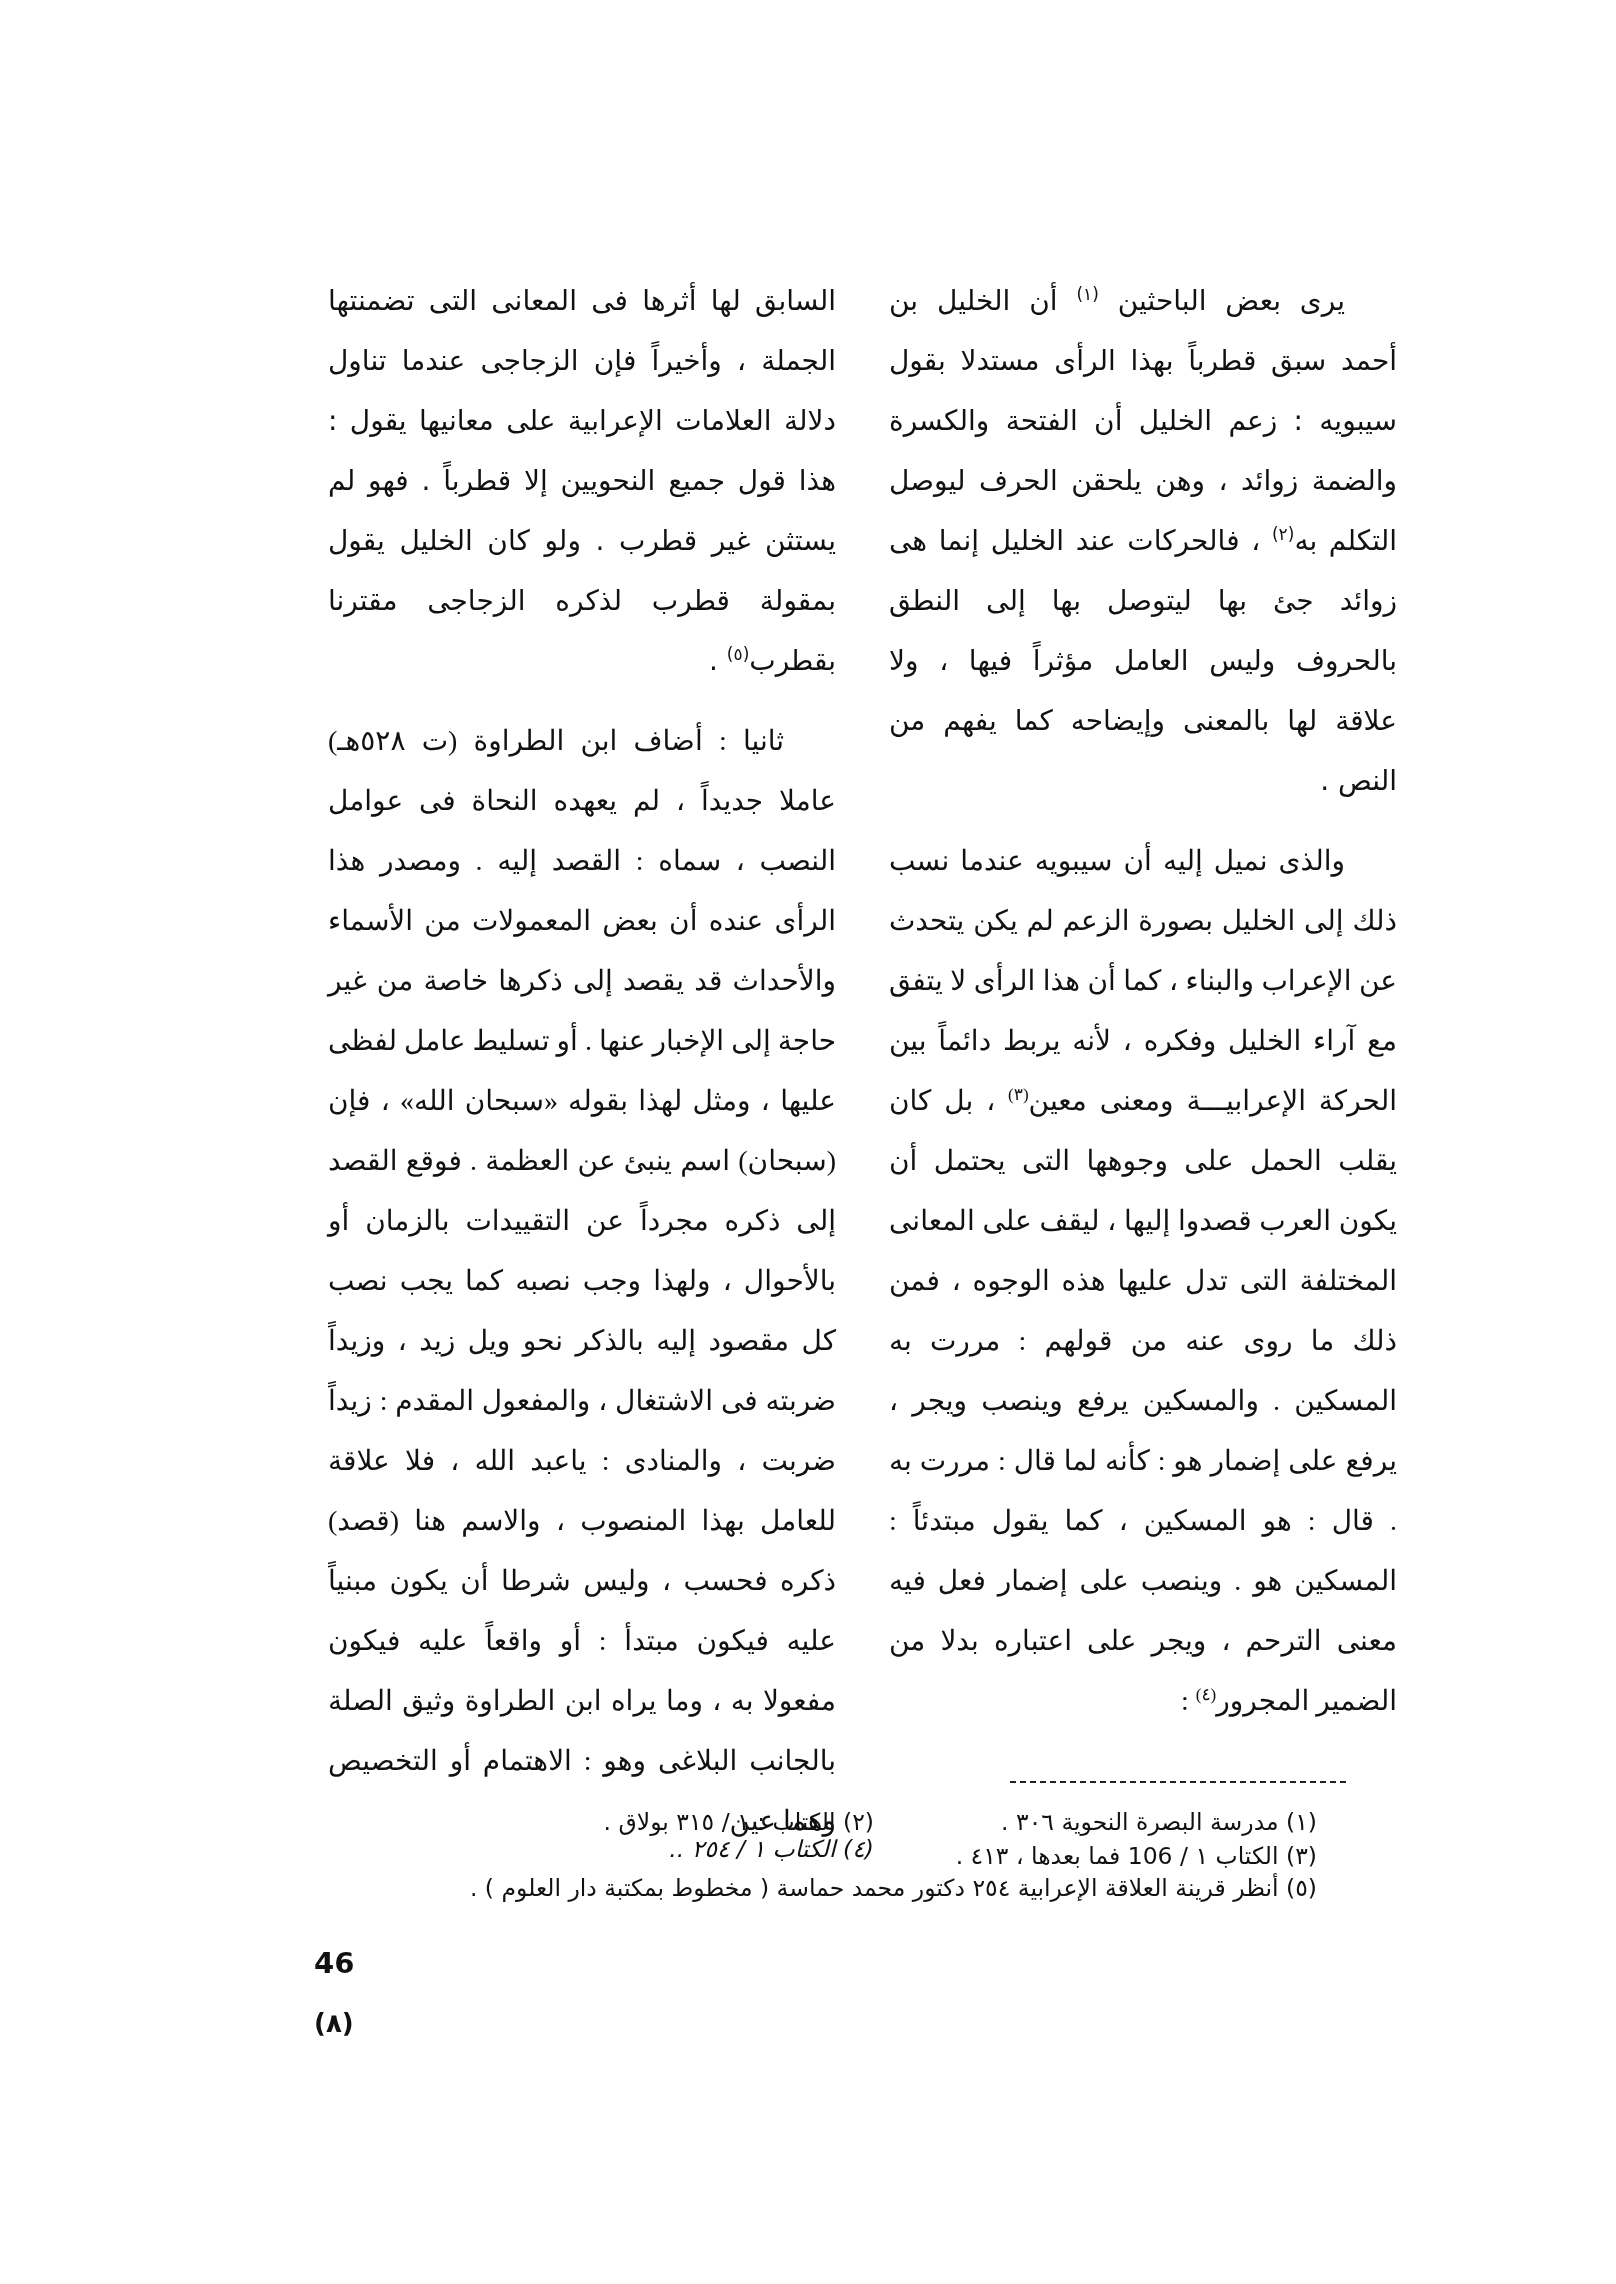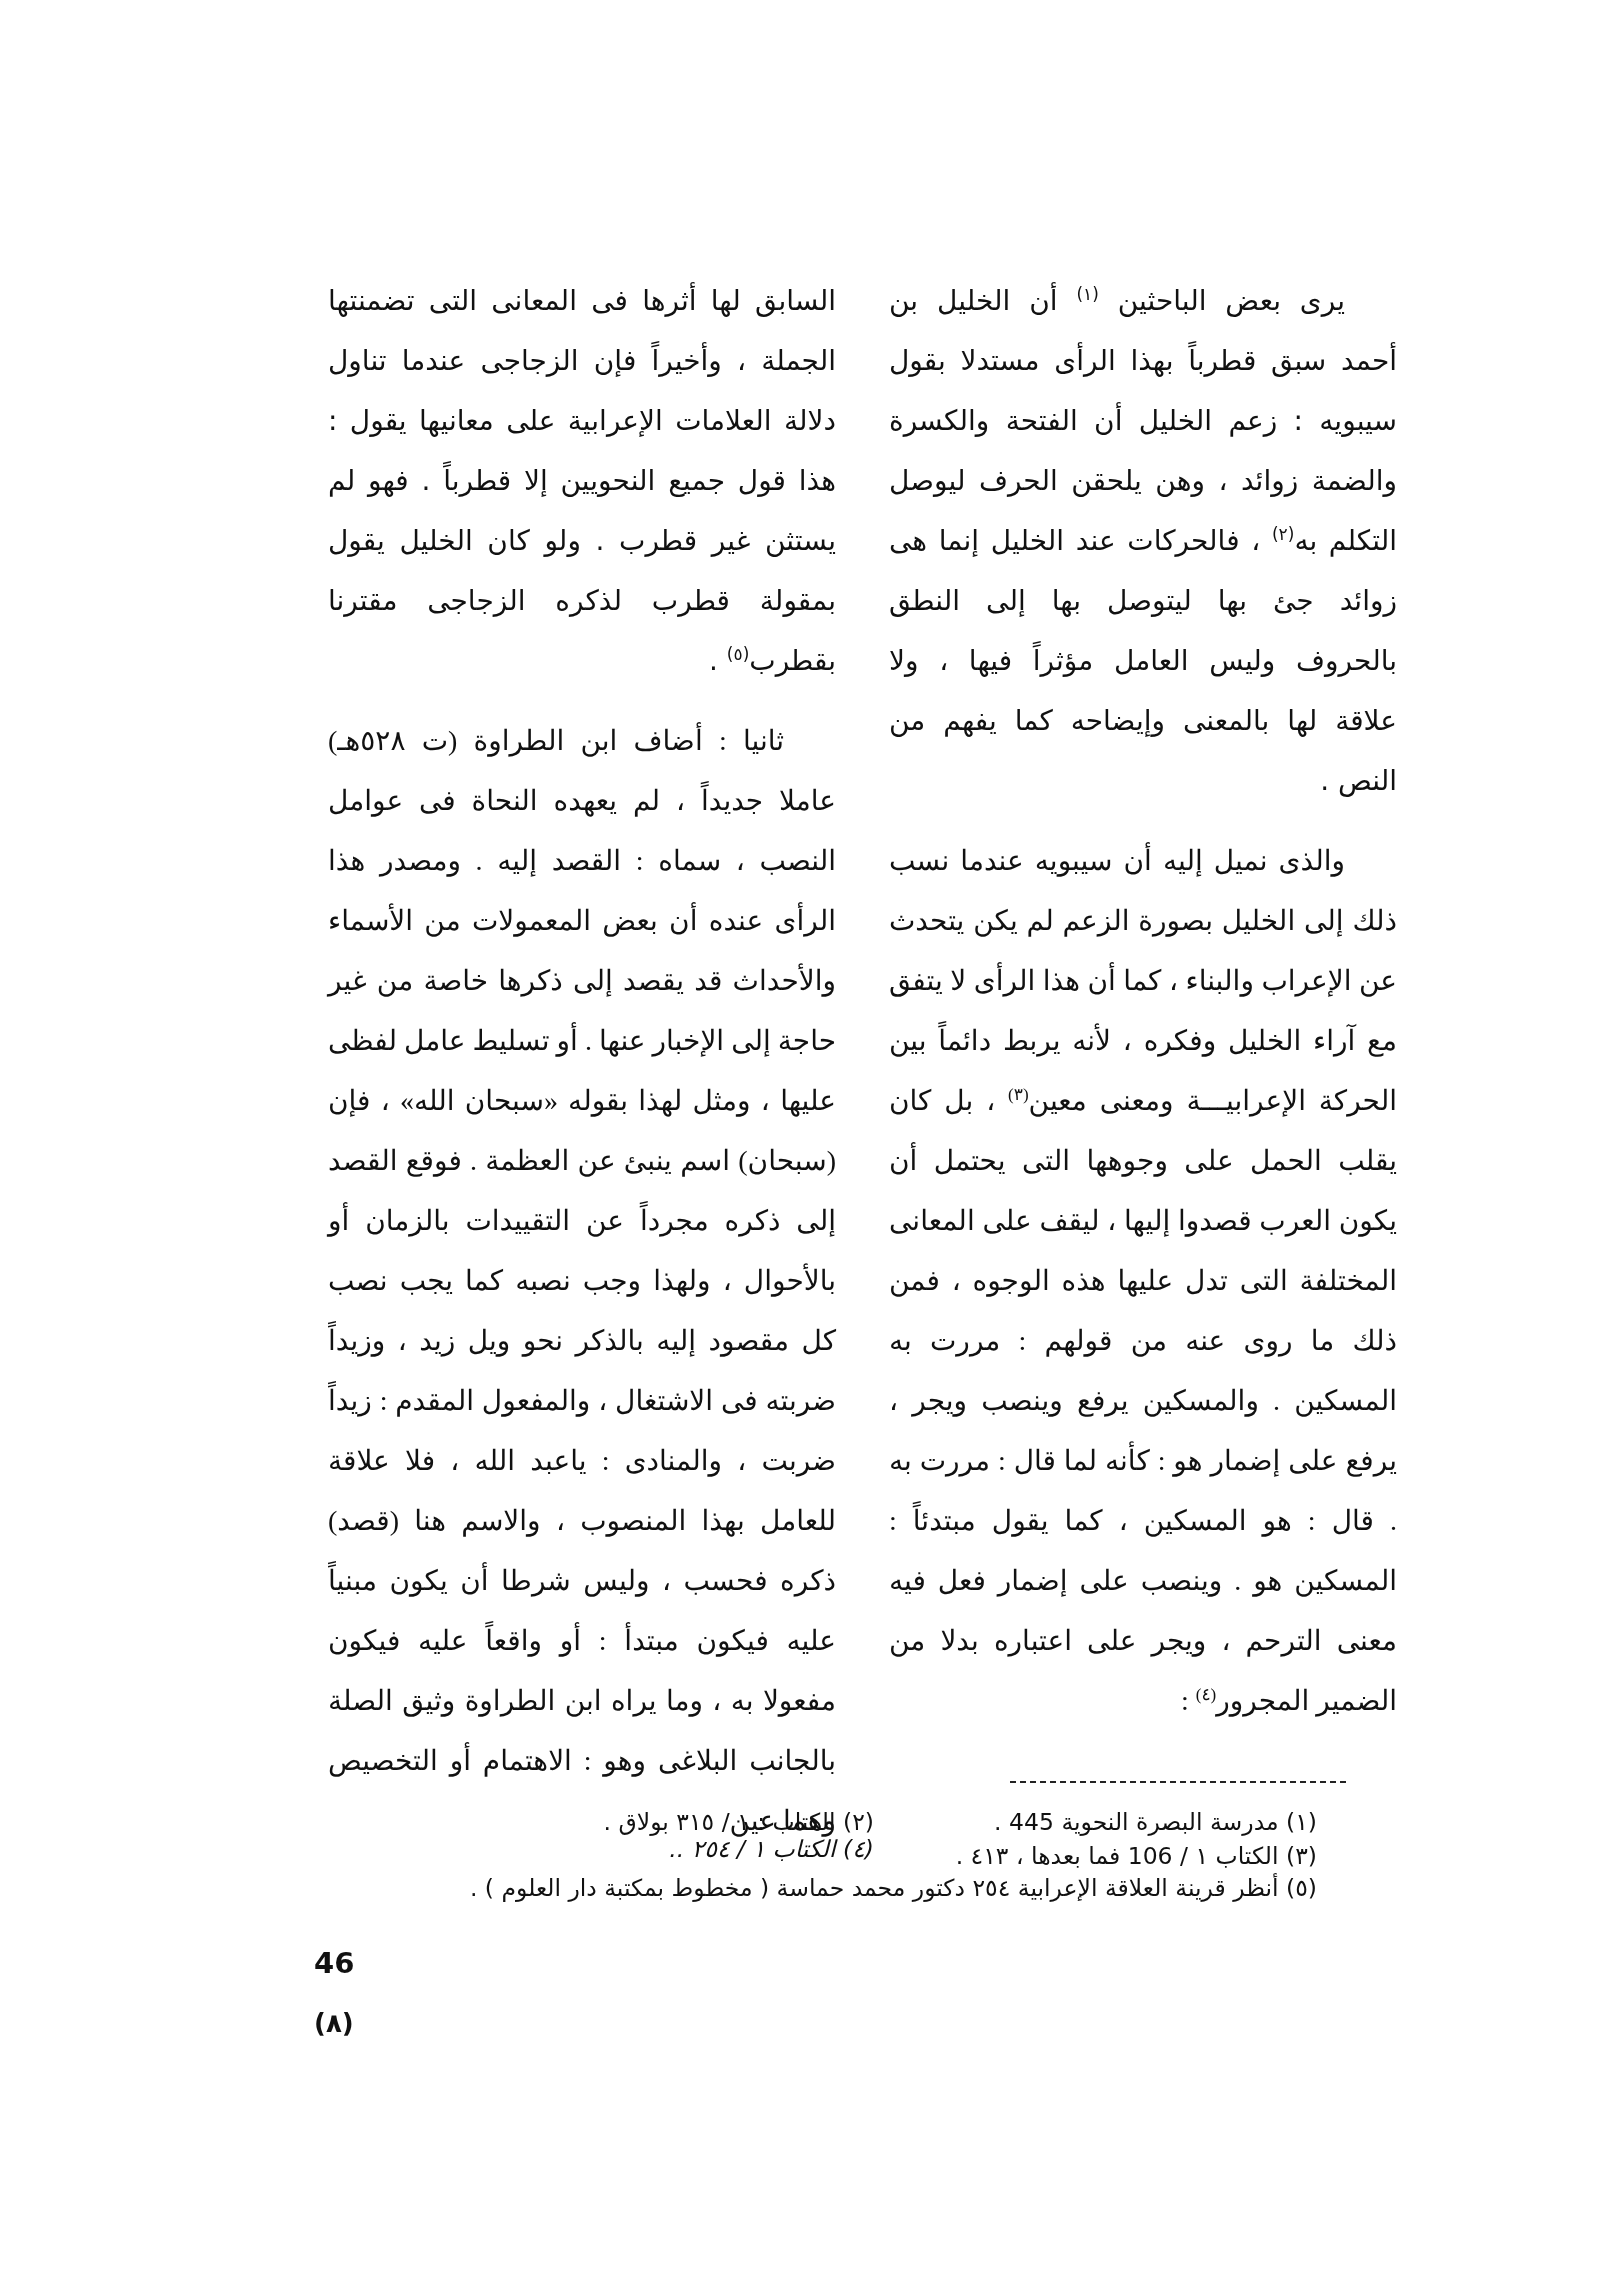--- a/index.html
+++ b/index.html
@@ -36,21 +36,21 @@
   </div>
 
   <div class="col col-left">
     <p class="para"><span>السابق لها أثرها فى المعانى التى تضمنتها الجملة ، وأخيراً فإن الزجاجى عندما تناول دلالة العلامات الإعرابية على معانيها يقول : هذا قول جميع النحويين إلا قطرباً . فهو لم يستثن غير قطرب . ولو كان الخليل يقول بمقولة قطرب لذكره الزجاجى مقترنا بقطرب</span><span class="fnref">(٥)</span><span> .</span></p>
     <p class="para indent"><span>ثانيا : أضاف ابن الطراوة (ت ٥٢٨هـ) عاملا جديداً ، لم يعهده النحاة فى عوامل النصب ، سماه : القصد إليه . ومصدر هذا الرأى عنده أن بعض المعمولات من الأسماء والأحداث قد يقصد إلى ذكرها خاصة من غير حاجة إلى الإخبار عنها . أو تسليط عامل لفظى عليها ، ومثل لهذا بقوله «سبحان الله» ، فإن (سبحان) اسم ينبئ عن العظمة . فوقع القصد إلى ذكره مجرداً عن التقييدات بالزمان أو بالأحوال ، ولهذا وجب نصبه كما يجب نصب كل مقصود إليه بالذكر نحو ويل زيد ، وزيداً ضربته فى الاشتغال ، والمفعول المقدم : زيداً ضربت ، والمنادى : ياعبد الله ، فلا علاقة للعامل بهذا المنصوب ، والاسم هنا (قصد) ذكره فحسب ، وليس شرطا أن يكون مبنياً عليه فيكون مبتدأ : أو واقعاً عليه فيكون مفعولا به ، وما يراه ابن الطراوة وثيق الصلة بالجانب البلاغى وهو : الاهتمام أو التخصيص وهما عين</span></p>
   </div>
 
   <div class="rule"></div>
 
   <div class="footnotes">
-    <div class="fn fn-1">(١) مدرسة البصرة النحوية 445 .</div>
+    <div class="fn fn-1">(١) مدرسة البصرة النحوية ٣٠٦ .</div>
     <div class="fn fn-2">(٢) الكتاب : ١ / ٣١٥ بولاق .</div>
     <div class="fn fn-3">(٣) الكتاب ١ / 106 فما بعدها ، ٤١٣ .</div>
     <div class="fn fn-4">(٤) الكتاب ١ / ٢٥٤ ..</div>
     <div class="fn fn-5">(٥) أنظر قرينة العلاقة الإعرابية ٢٥٤ دكتور محمد حماسة ( مخطوط بمكتبة دار العلوم ) .</div>
   </div>
 
   <div class="page-number">46</div>
   <div class="sheet-number">(٨)</div>
 </div>
 

